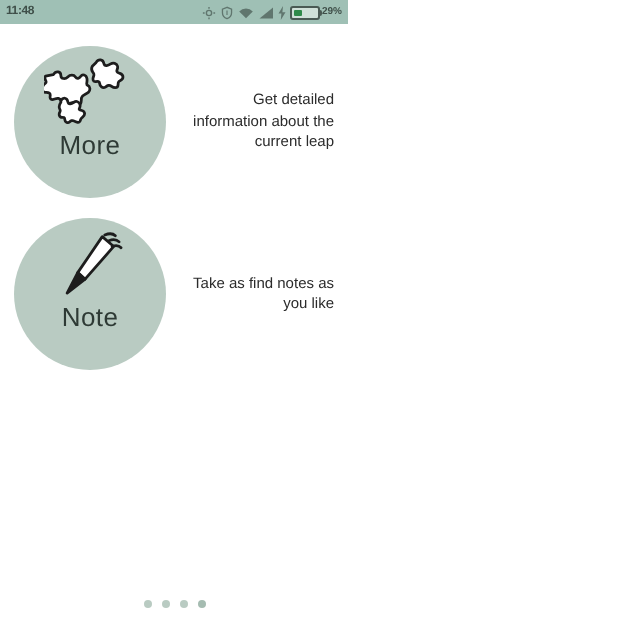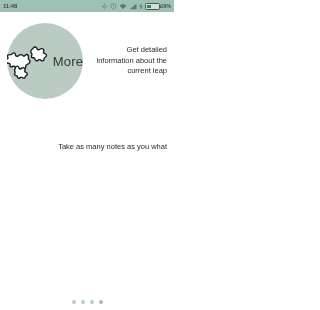--- a/index.html
+++ b/index.html
@@ -94,22 +94,22 @@
   .row-note   { height: 82px; }
   .row-chart  { height: 84px; }
 
   .circle {
     width: 76px;
     height: 76px;
     border-radius: 50%;
     background: #b9cbc2;
     flex: 0 0 76px;
     display: flex;
-    align-items: center;
-    justify-content: center;
+    flex-direction: column;
+    align-items: center;
     position: relative;
   }
   .circle-icon {
     height: 40px;
     display: flex;
     align-items: center;
     justify-content: center;
     margin-top: 2px;
   }
   .circle-label {
@@ -194,21 +194,33 @@
             <path d="M11 29c1.5-2.5 4-2 4.5.5s2.5 1.5 4 .5 3.5-.5 4 1.5-1.5 3 0 3.5 3 .5 3 2.5-2 2-2.5 3.5-.5 2.5-2.5 2-2-1.5-3.5-1-2 2-3.5 1-.5-2.5-1.5-3-2.5.5-3-1.5 1-2 .5-3.5-1.5-2 .5-5z"></path>
           </g>
         </svg>
       </div>
       <div class="circle-label">More</div>
     </div>
     <div class="desc">Get detailed information about the current leap</div>
   </div>
 
   <div class="row row-note">
-    <div class="desc">Take as many notes as you what</div>
+    <div class="circle">
+      <div class="circle-icon">
+        <svg width="34" height="36" viewBox="0 0 40 44">
+          <g stroke="#1d1d1d" stroke-width="1.7" stroke-linecap="round" stroke-linejoin="round">
+            <path d="M27.5 6.5 12.5 28.5l4.5 4 17.5-20z" fill="#ffffff"></path>
+            <path d="M12.5 28.5 6 41l11-8.5z" fill="#1d1d1d"></path>
+            <path d="M29 5.5c2.5-1 5-1 6.5.5M31.5 9c2.5-1 4.8-.8 6.3.7M33.5 12.5c2.3-.8 4.3-.5 5.5.8" fill="none"></path>
+          </g>
+        </svg>
+      </div>
+      <div class="circle-label">Note</div>
+    </div>
+    <div class="desc">Take as find notes as you like</div>
   </div>
 
   <div class="row row-chart">
   </div>
 
 </div>
 
 <div class="dots">
   <div class="dot"></div>
   <div class="dot"></div>

